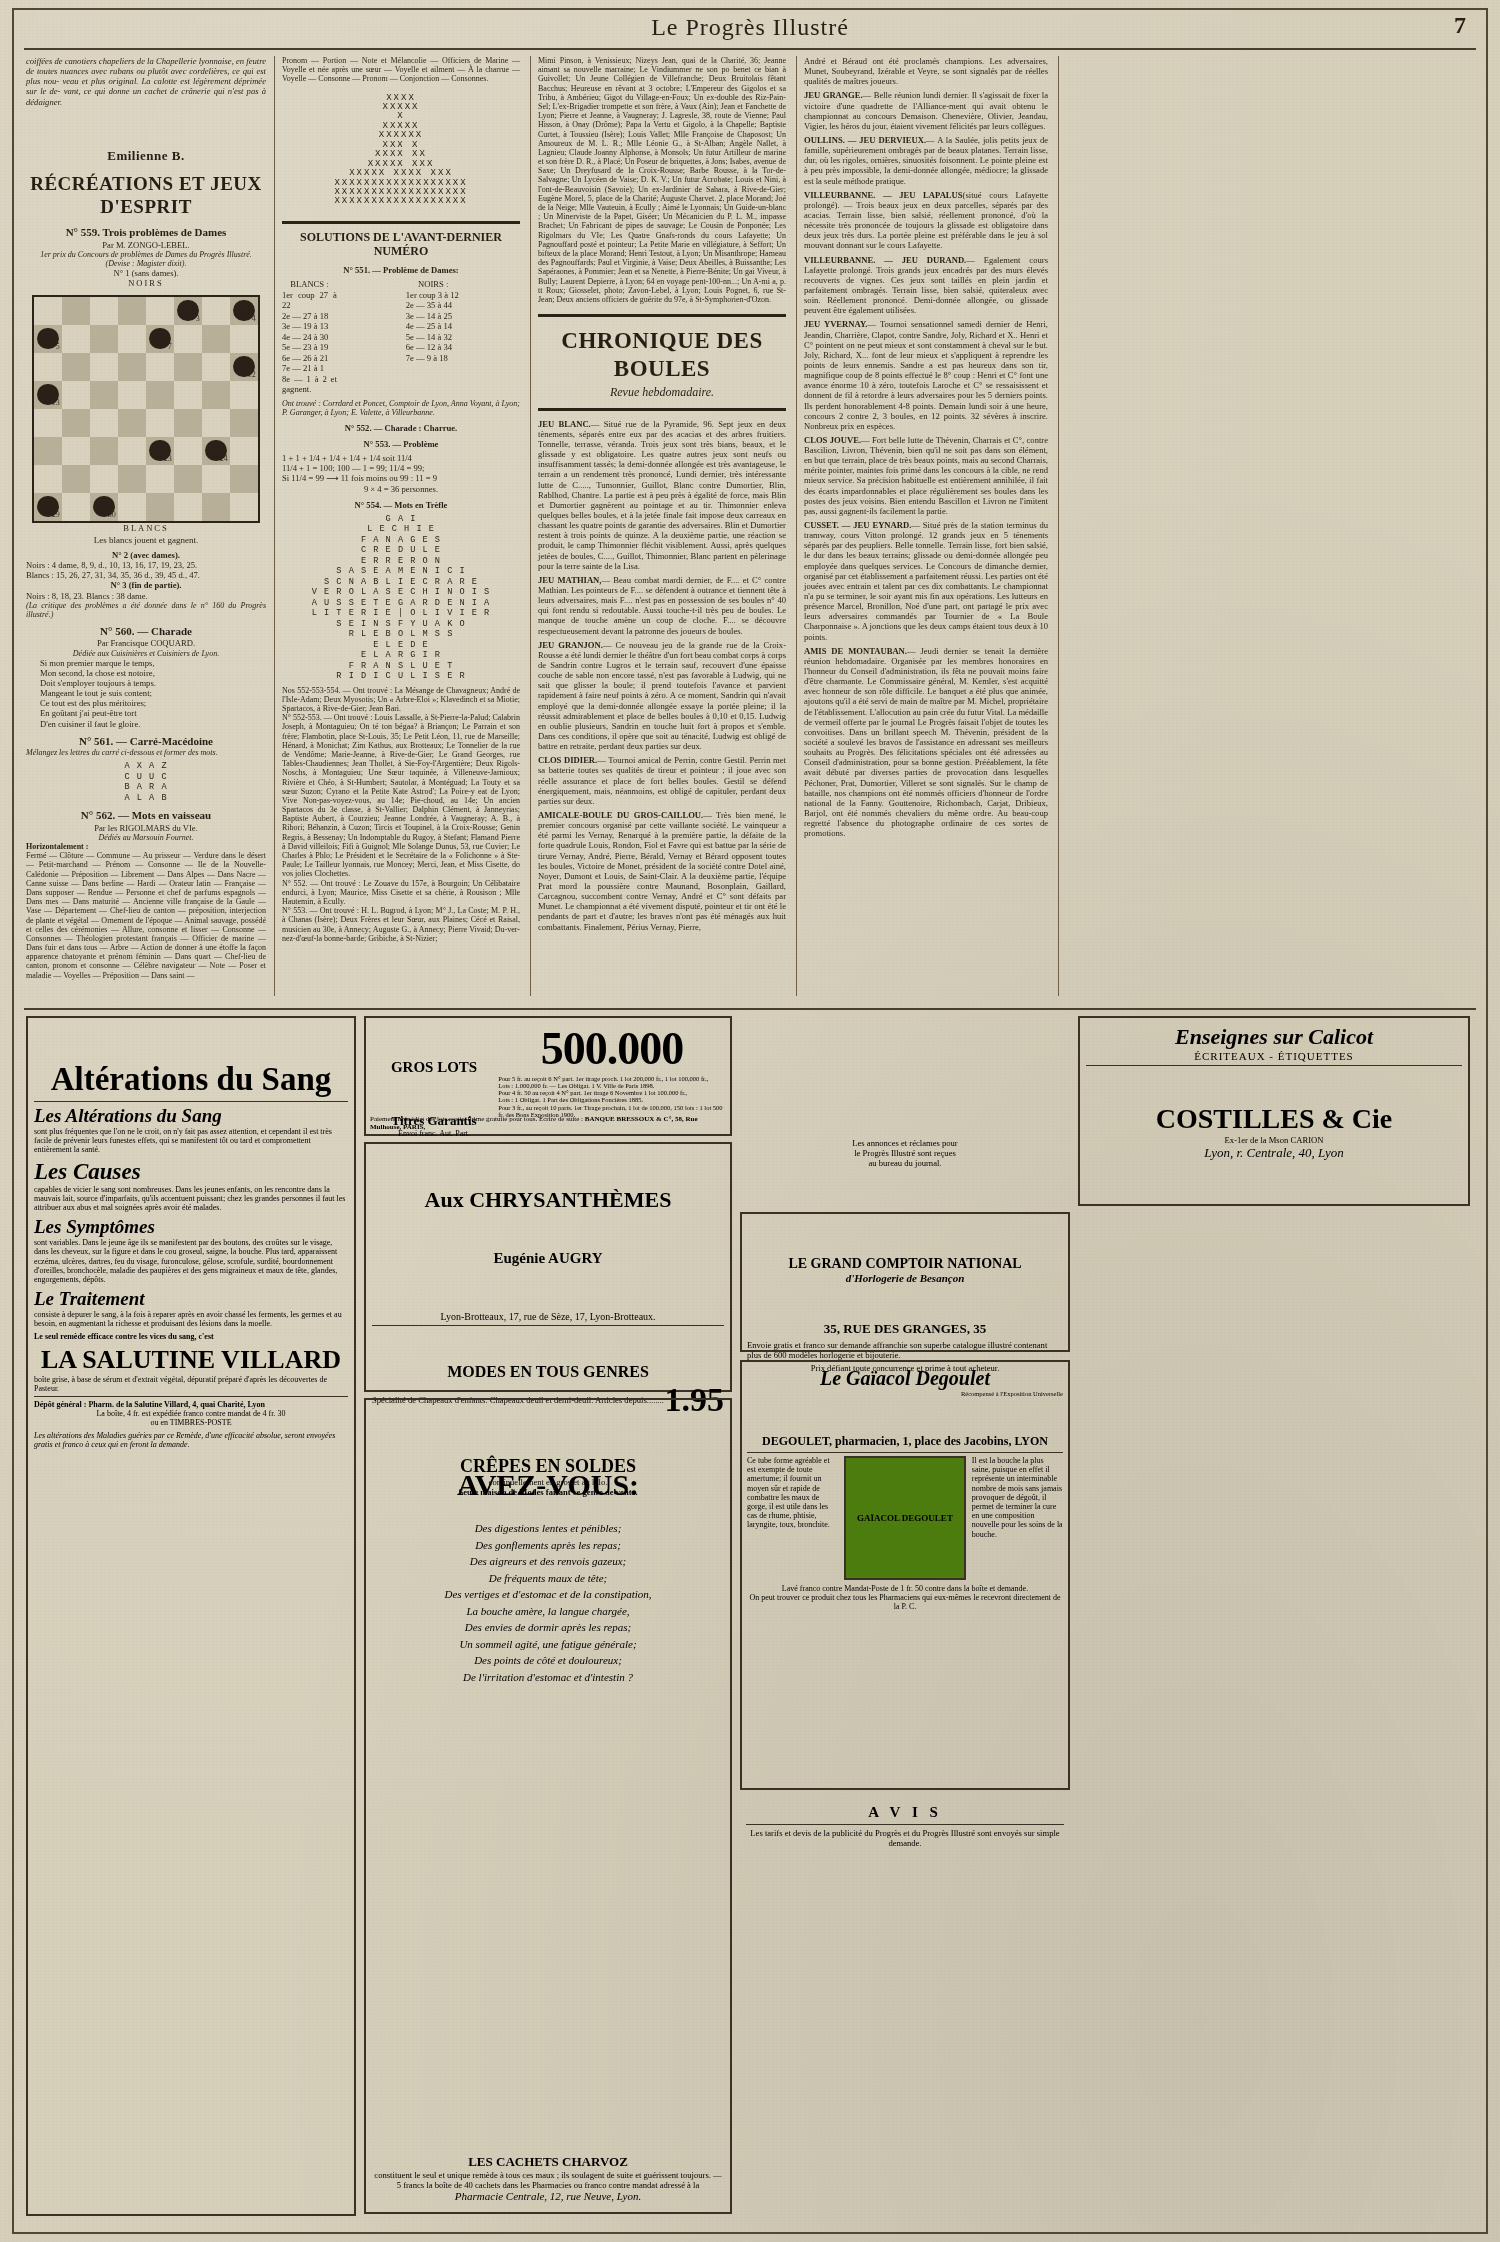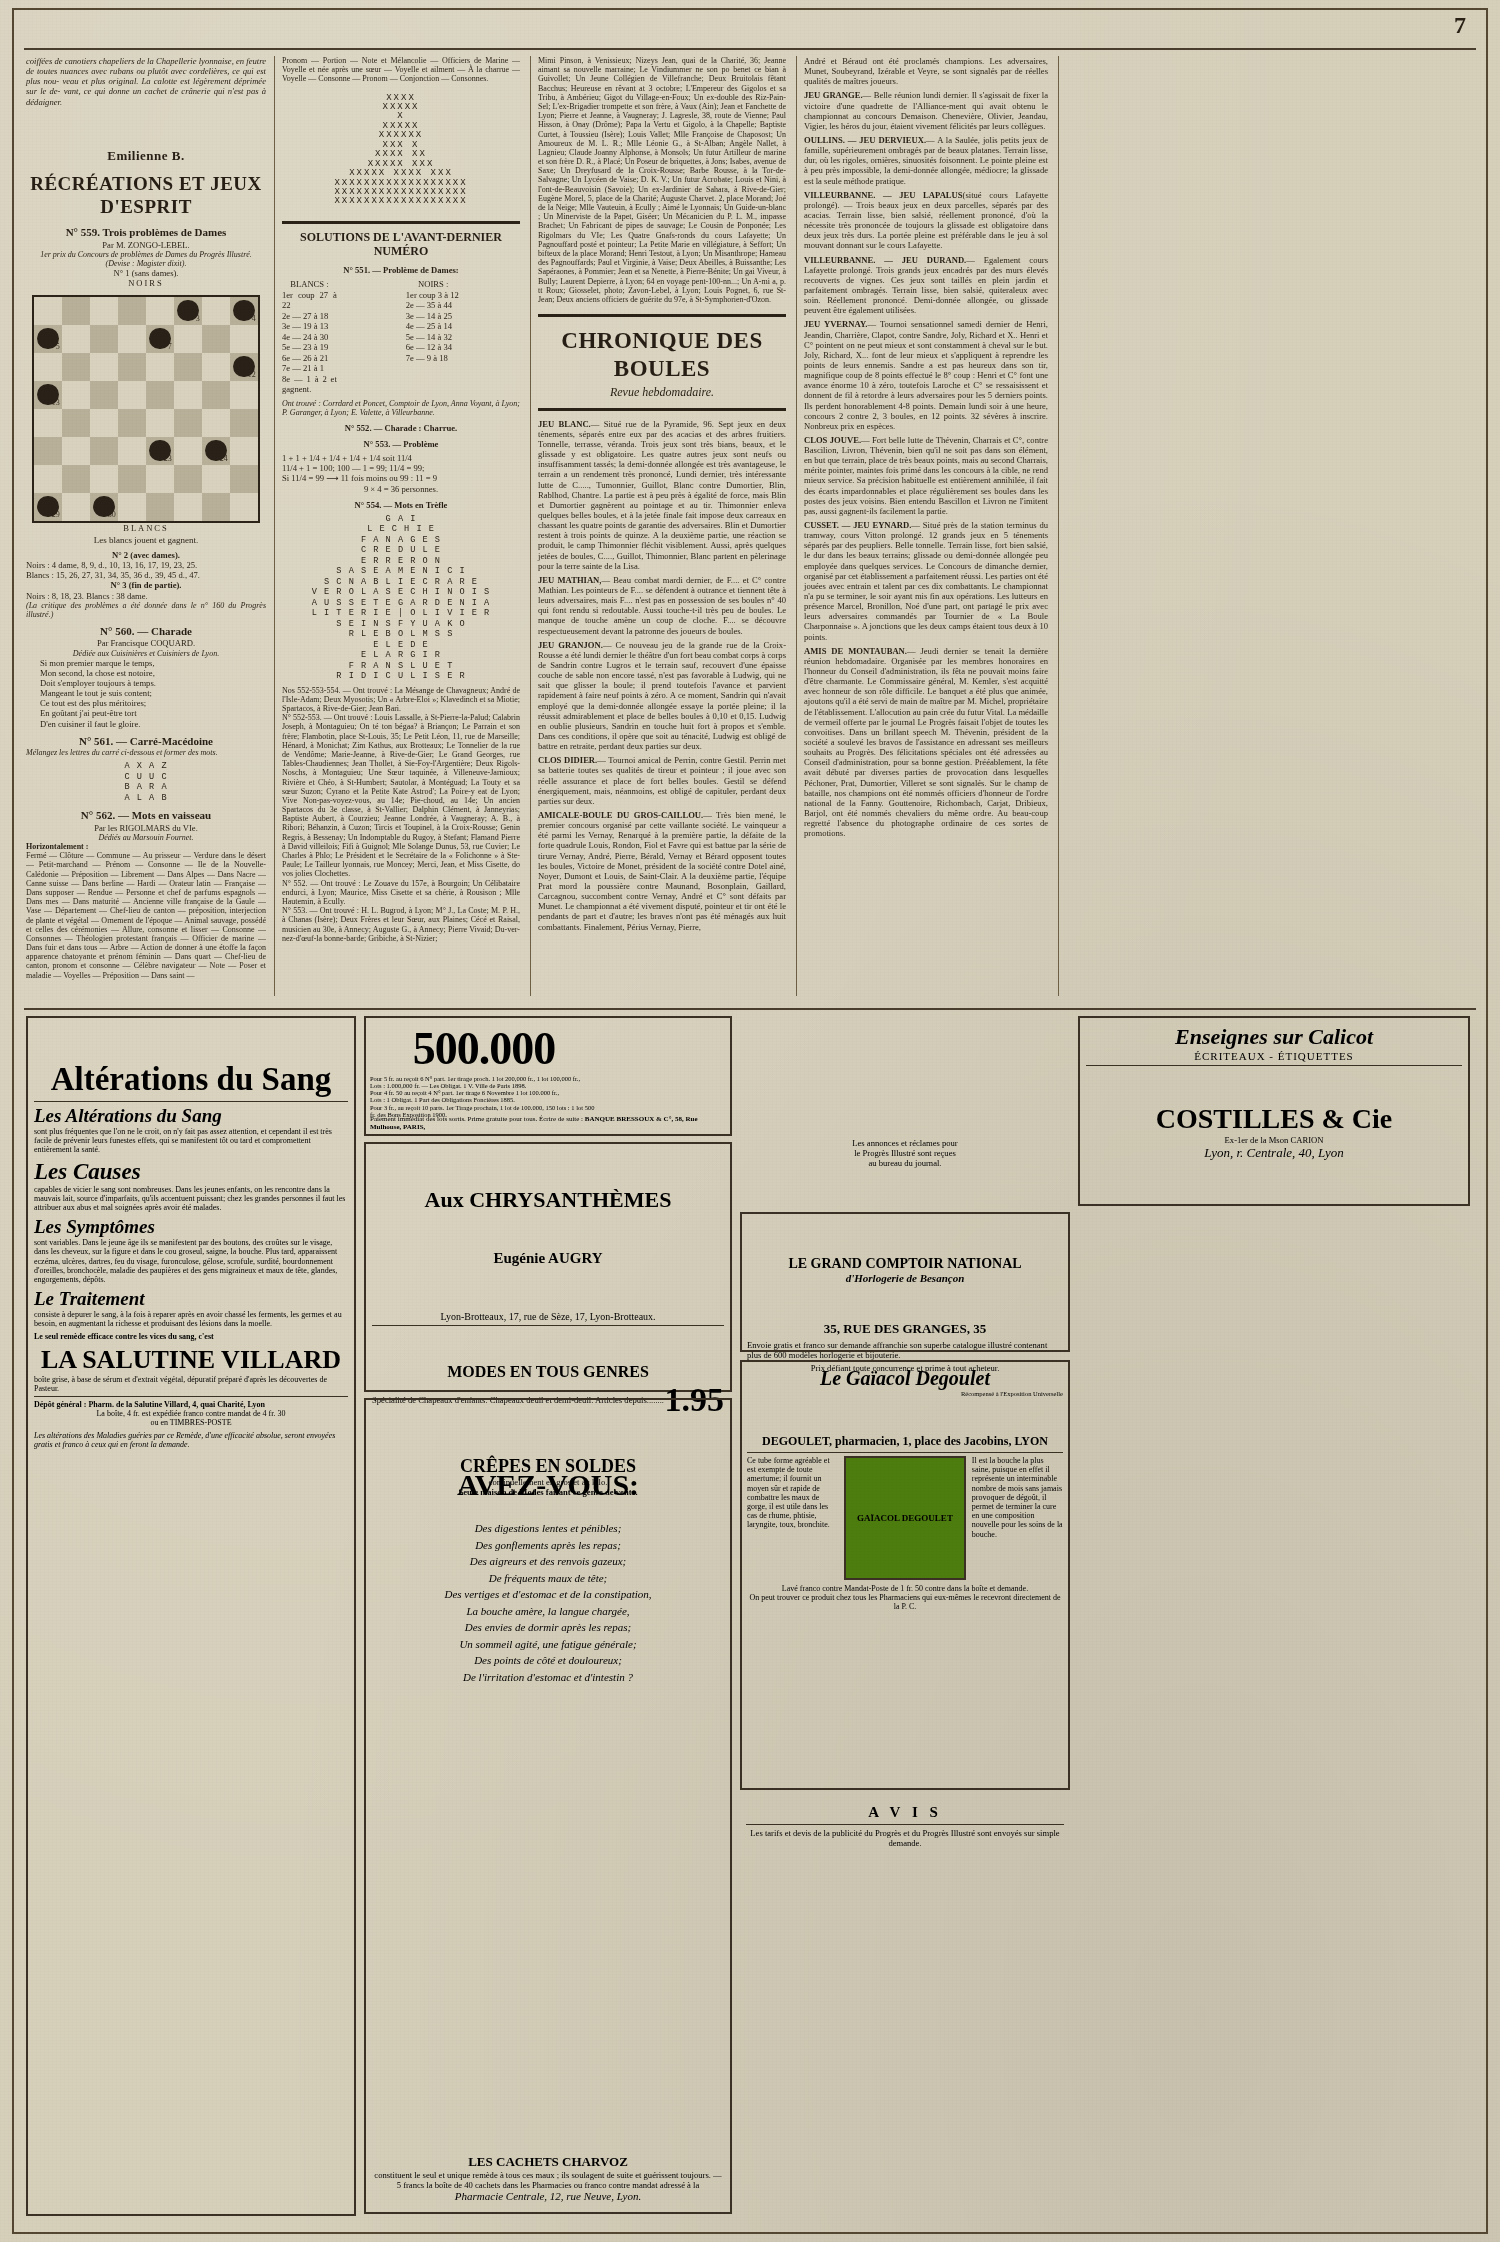--- a/index.html
+++ b/index.html
@@ -77,20 +77,23 @@
   .price{font-size:34px;font-weight:bold;}
   hr.sep{border:0;border-top:1px solid #3b3124;margin:3px 0;}
 </style>
 </head>
 <body>
 
 <div class="page">
   <div class="paper"></div>
   <div class="outerframe"></div>
 
+  <div class="masthead">
+    <div class="title">Le Progrès Illustré</div>
+  </div>
   <div class="folio">7</div>
   <div class="rule"></div>
 
   <div class="cols">
     <div class="vr sep1"></div>
     <div class="vr sep2"></div>
     <div class="vr sep3"></div>
     <div class="vr sep4"></div>
 
     <div class="col c1">
@@ -383,20 +386,25 @@
       <div class="adtitle" style="font-size:26px;margin-top:3px;">LA SALUTINE VILLARD</div>
       <div class="tiny">boîte grise, à base de sérum et d'extrait végétal, dépuratif préparé d'après les découvertes de Pasteur.</div>
       <hr class="sep">
       <div class="tiny" style="font-weight:bold;">Dépôt général : Pharm. de la Salutine Villard, 4, quai Charité, Lyon</div>
       <div class="tiny ctr">La boîte, 4 fr. est expédiée franco contre mandat de 4 fr. 30</div>
       <div class="tiny ctr">ou en TIMBRES-POSTE</div>
       <div class="tiny ital" style="margin-top:3px;">Les altérations des Maladies guéries par ce Remède, d'une efficacité absolue, seront envoyées gratis et franco à ceux qui en feront la demande.</div>
     </div>
 
     <div class="adbox b ad-lots" style="padding:4px;display:flex;">
+      <div style="width:36%;">
+        <div class="adtitle" style="font-size:15px;">GROS LOTS</div>
+        <div class="adtitle" style="font-size:13px;">Titres Garantis</div>
+        <div class="tiny ctr">Envoi franc. Aut. Part.</div>
+      </div>
       <div style="width:64%;">
         <div class="bigmoney ctr">500.000</div>
         <div style="font-size:6.5px;line-height:1.1;">
           <div>Pour 5 fr. au reçoit 6 N° part. 1er tirage proch. 1 lot 200,000 fr., 1 lot 100,000 fr.,</div>
           <div>Lots : 1.000,000 fr. — Les Obligat. 1 V. Ville de Paris 1898.</div>
           <div>Pour 4 fr. 50 au reçoit 4 N° part. 1er tirage 6 Novembre 1 lot 100.000 fr.,</div>
           <div>Lots : 1 Obligat. 1 Part des Obligations Foncières 1885.</div>
           <div>Pour 3 fr., au reçoit 10 parts. 1er Tirage prochain, 1 lot de 100.000, 150 lots : 1 lot 500 fr. des Bons Exposition 1900.</div>
         </div>
       </div>

